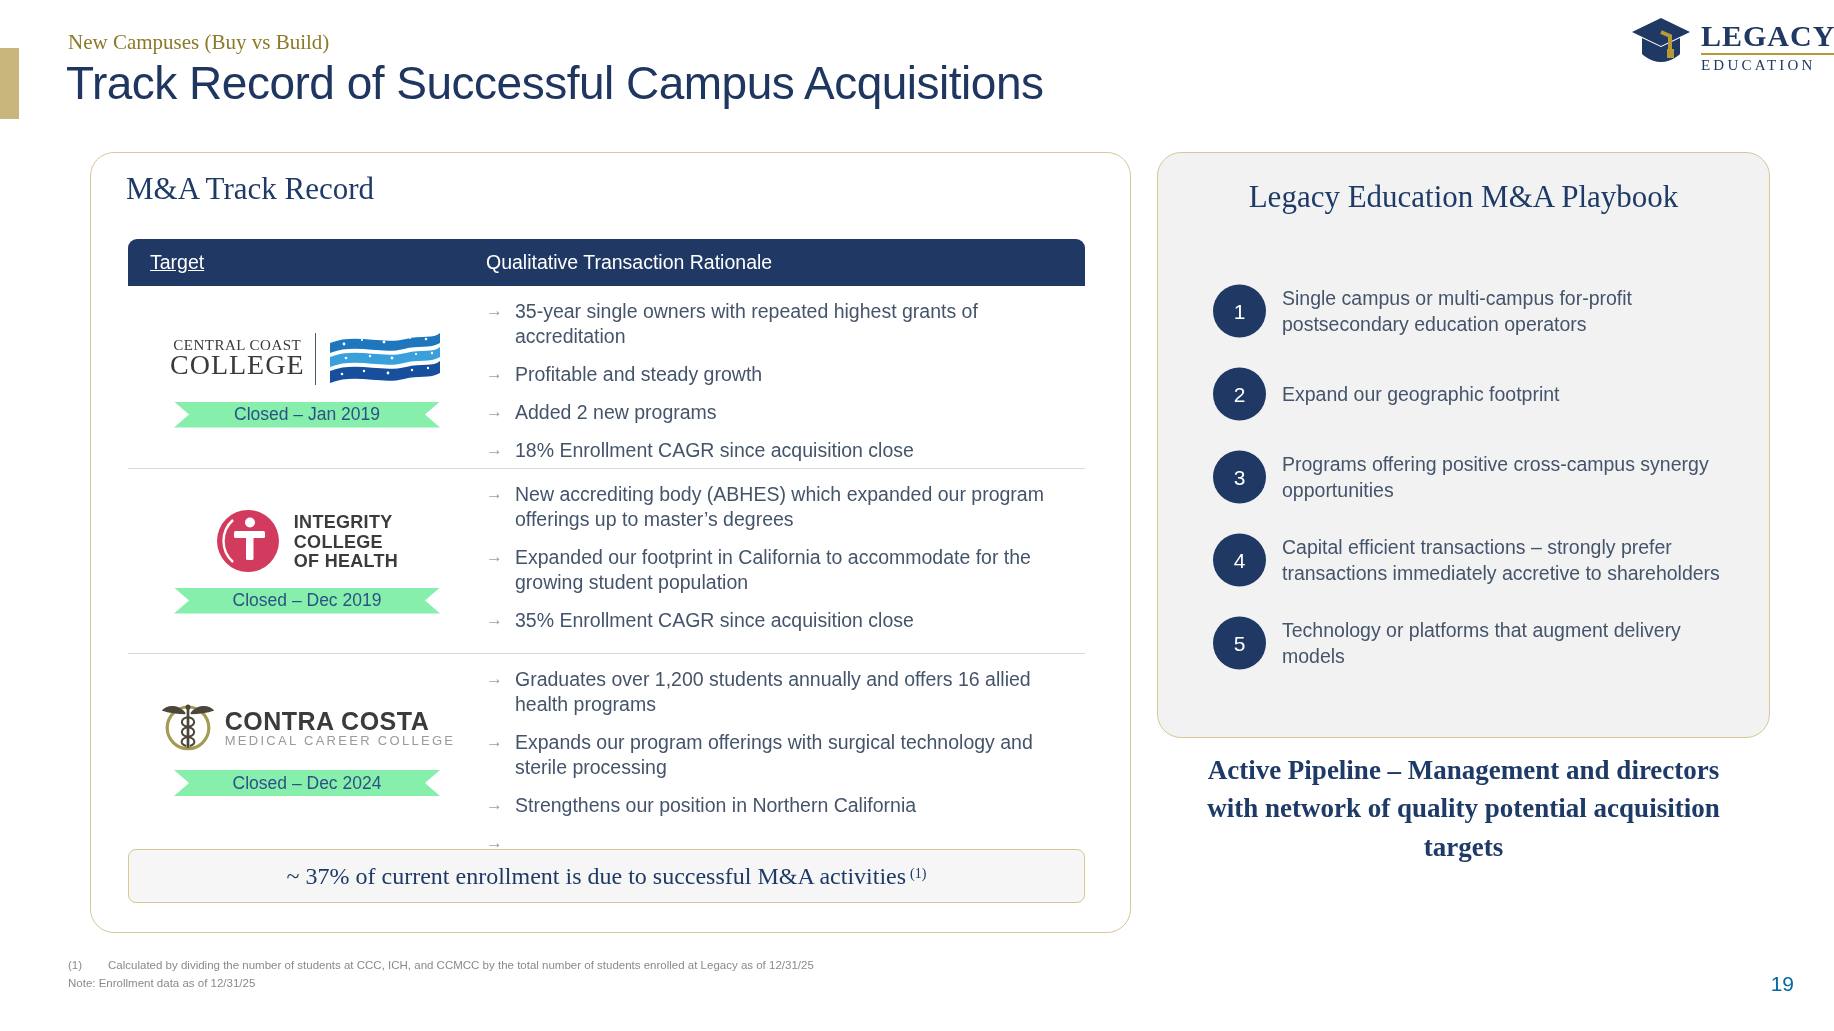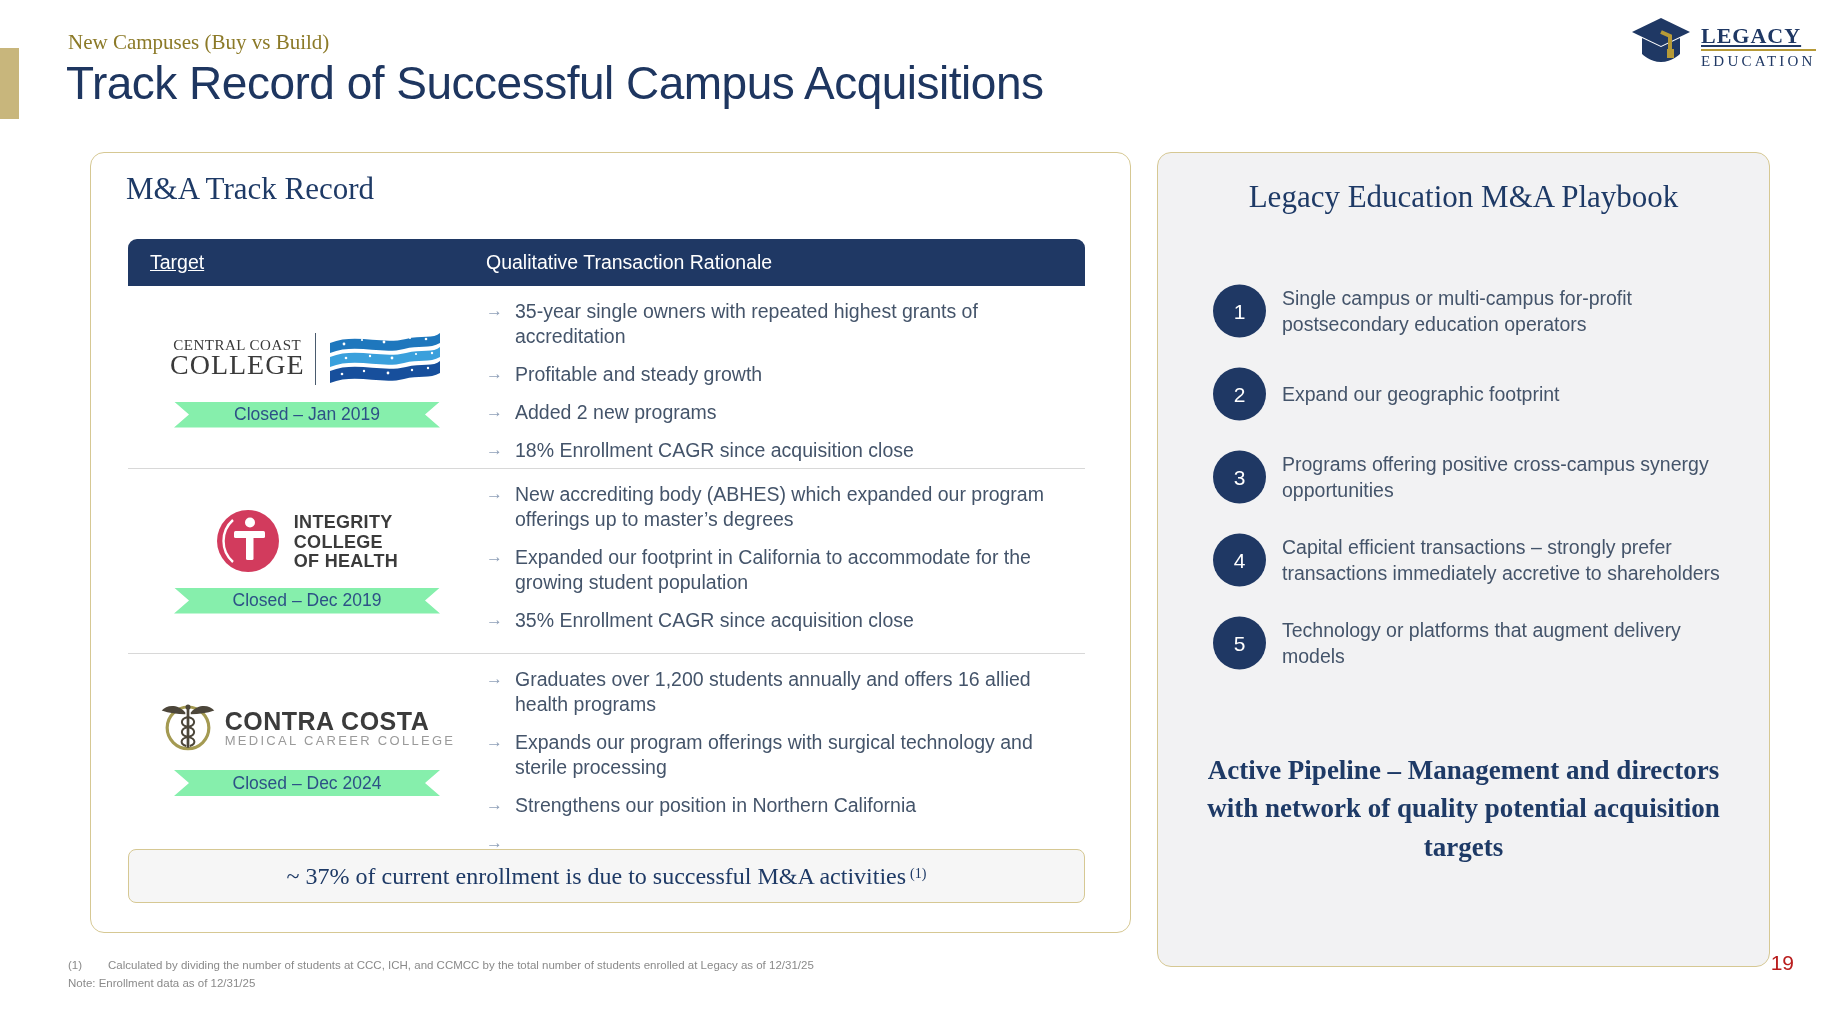--- a/index.html
+++ b/index.html
@@ -14,27 +14,27 @@
     position:absolute; left:68px; top:30px;
     font-family:"Liberation Serif", serif; font-size:21px; color:#8c7a28;
   }
   .page-title {
     position:absolute; left:66px; top:56px;
     font-size:46px; font-weight:400; color:#1e3660; letter-spacing:-0.5px;
   }
   
   .brand { position:absolute; left:1630px; top:16px; display:flex; align-items:center; gap:9px; }
   .brand-text { display:flex; flex-direction:column; }
-  .brand-top { font-family:"Liberation Serif", serif; font-weight:700; font-size:22px; color:#1f3864; letter-spacing:1px; line-height:1;text-decoration:underline; }
+  .brand-top { font-family:"Liberation Serif", serif; font-weight:700; font-size:30px; color:#1f3864; letter-spacing:1px; line-height:1; }
   .brand-rule { height:2px; background:#b69a37; margin:2px 0 3px 0; }
   .brand-bottom { font-family:"Liberation Serif", serif; font-size:15px; color:#1f3864; letter-spacing:3.2px; line-height:1; }
   
-  .card { position:absolute; border:1.5px solid #d6c893; border-radius:14px; }
+  .card { position:absolute; border:1.5px solid #d6c893; border-radius:24px; }
   .left-card  { left:90px;  top:152px; width:1041px; height:781px; background:#ffffff; }
-  .right-card { left:1157px; top:152px; width:613px; height:815px; background:#f2f2f3; }
+  .right-card { left:1157px; top:152px; width:613px; height:586px; background:#f2f2f3; }
   .card-title {
     position:absolute; font-family:"Liberation Serif", serif; font-weight:400;
     color:#1e3a66;
   }
   .left-card .card-title { left:35px; top:18px; font-size:31px; }
   .right-card .card-title { left:0; right:0; top:26px; font-size:31px; text-align:center; }
   
   .table-header {
     position:absolute; left:37px; top:86px; width:957px; height:47px;
     background:#1f3864; border-radius:9px 9px 0 0;
@@ -91,21 +91,21 @@
   .pb-item.i1 { top:158px; } .pb-item.i2 { top:241px; } .pb-item.i3 { top:324px; }
   .pb-item.i4 { top:407px; } .pb-item.i5 { top:490px; }
   .pipeline {
     position:absolute; left:42px; right:42px; top:598px; text-align:center;
     font-family:"Liberation Serif", serif; font-weight:700; font-size:27px;
     color:#1e3a66; line-height:1.42;
   }
   
   .footnote { position:absolute; left:68px; top:956px; font-size:11.5px; color:#8a8a8a; line-height:1.6; }
   .footnote .marker { margin-right:26px; }
-  .page-number { position:absolute; right:40px; top:951px; font-size:21px; color:#b91c1c; }
+  .page-number { position:absolute; right:40px; top:972px; font-size:21px; color:#0369a1; }
 </style>
 </head>
 <body>
 
 <div class="slide">
 
   <div class="gold-bar"></div>
   <div class="eyebrow">New Campuses (Buy vs Build)</div>
   <h1 class="page-title">Track Record of Successful Campus Acquisitions</h1>
 

